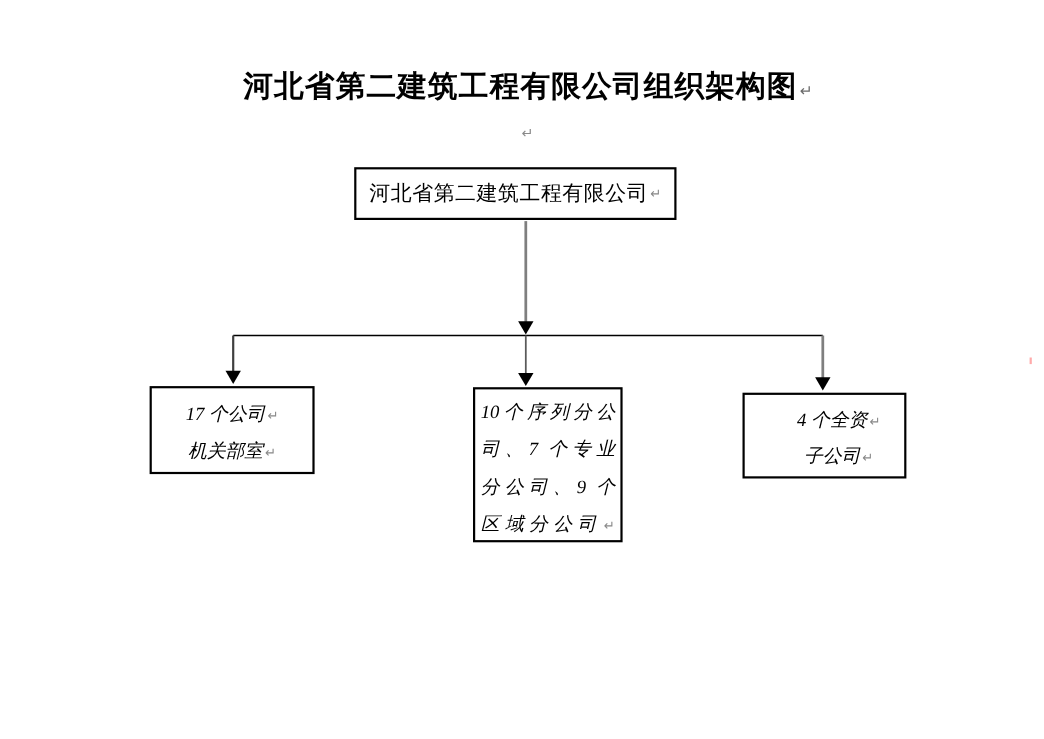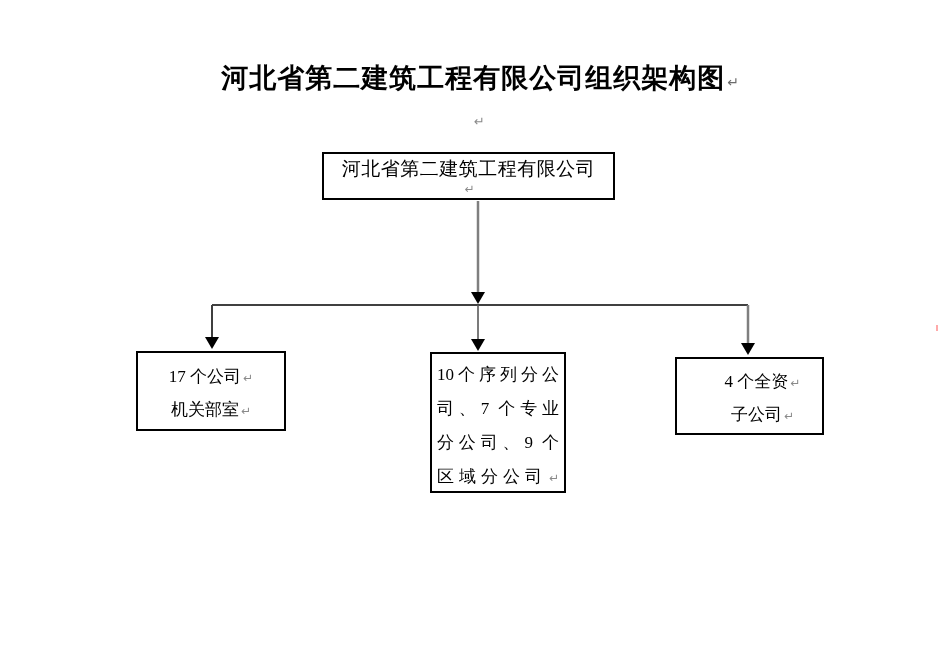--- a/index.html
+++ b/index.html
@@ -51,23 +51,22 @@
   }
   .root-box {
     left: 322px; top: 152px;
     width: 293px; height: 48px;
     display: flex;
     align-items: center;
     justify-content: center;
     font-size: 19px;
     letter-spacing: 0.5px;
     white-space: nowrap;
-    flex-direction: column;
   }
-  .branch-box { font-size: 17px; }
+  .branch-box { font-size: 17px; font-style: italic; }
   .box-left {
     left: 136px; top: 351px;
     width: 150px; height: 80px;
     padding-top: 8px;
   }
   .box-left .bline { text-align: center; line-height: 32px; }
   .box-mid {
     left: 430px; top: 352px;
     width: 136px; height: 141px;
     padding: 4px 5px 0 5px;

